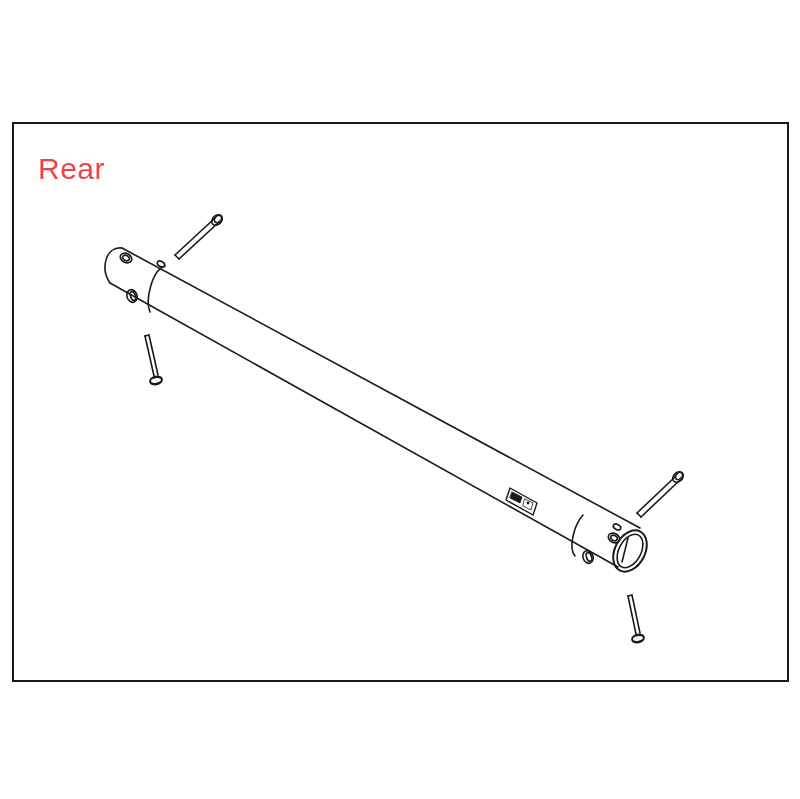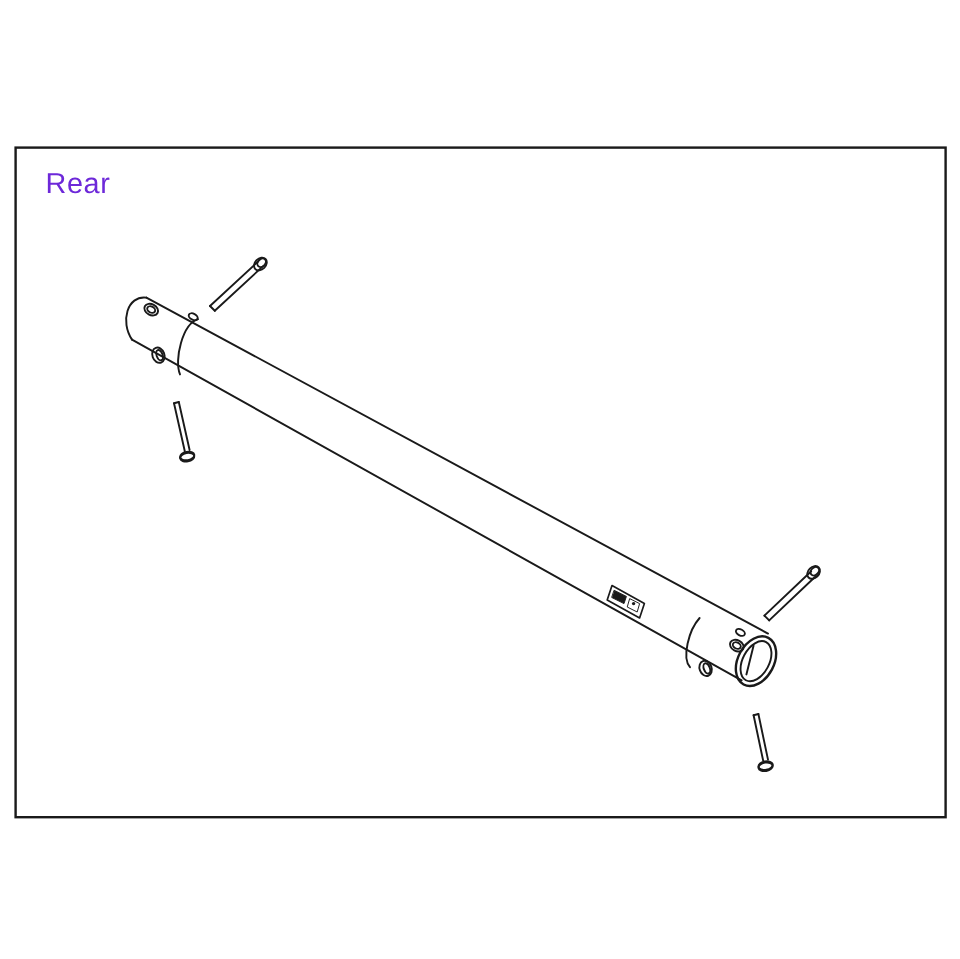--- a/index.html
+++ b/index.html
@@ -2,22 +2,22 @@
 <html><head>
   <meta charset="utf-8">
   <style>
     html, body { margin: 0; padding: 0; background: #ffffff; }
     body { width: 800px; height: 799px; position: relative; overflow: hidden; }
     .frame {
       position: absolute; left: 12px; top: 122px; width: 773px; height: 556px;
       border: 2px solid #1a1a1a; box-sizing: content-box; background: #fff;
     }
     .title {
-      position: absolute; left: 38px; top: 140px;
-      font-family: "Liberation Sans", sans-serif; font-size: 24px; color: #6d28d9;
+      position: absolute; left: 38px; top: 152px;
+      font-family: "Liberation Sans", sans-serif; font-size: 30px; color: #ef4444;
       letter-spacing: 0.5px;
     }
     svg.drawing { position: absolute; left: 0; top: 0; }
   </style>
 </head>
 <body>
 
 <div class="frame"></div>
 <div class="title">Rear</div>
 

